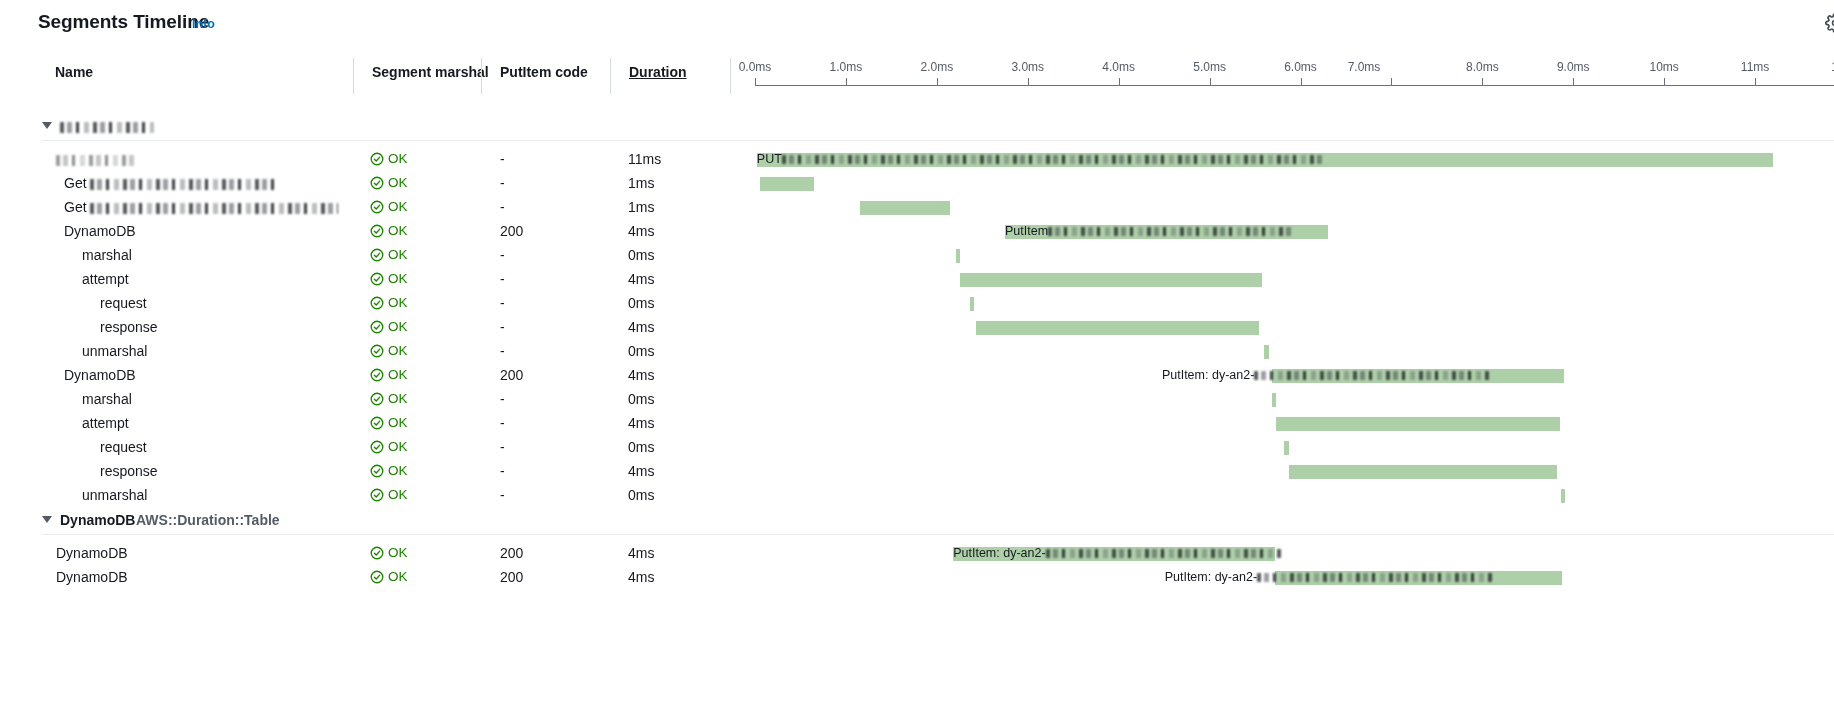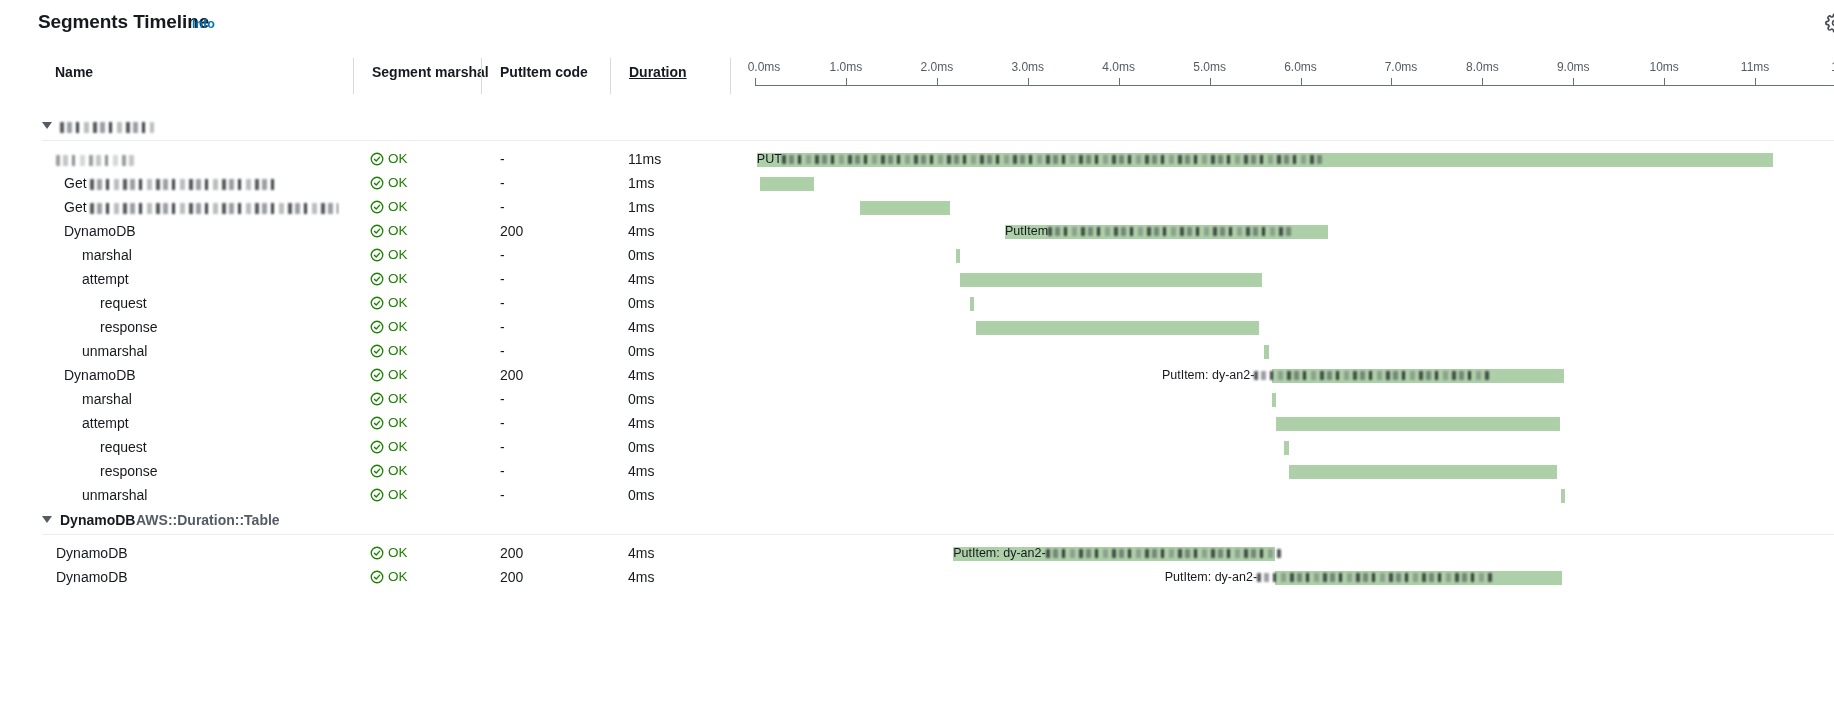--- a/index.html
+++ b/index.html
@@ -244,35 +244,35 @@
     <div class="col-head" style="left:348px;">Segment marshal</div>
     <div class="col-sep" style="left:457px;"></div>
     <div class="col-head" style="left:476px;">PutItem code</div>
     <div class="col-sep" style="left:586px;"></div>
     <div class="col-head" style="left:605px;text-decoration:underline;">Duration</div>
     <div class="col-sep" style="left:706px;"></div>
   </div>
 
   <div class="axis" id="axis">
     <div class="axis-line"></div>
-  <div class="tick-label" style="left: 9px;">0.0ms</div>
+  <div class="tick-label" style="left: 0px;">0.0ms</div>
       <div class="tick-mark" style="left: 0px;"></div>
       <div class="tick-label" style="left: 90.9167px;">1.0ms</div>
       <div class="tick-mark" style="left: 90.9167px;"></div>
       <div class="tick-label" style="left: 181.833px;">2.0ms</div>
       <div class="tick-mark" style="left: 181.833px;"></div>
       <div class="tick-label" style="left: 272.75px;">3.0ms</div>
       <div class="tick-mark" style="left: 272.75px;"></div>
       <div class="tick-label" style="left: 363.667px;">4.0ms</div>
       <div class="tick-mark" style="left: 363.667px;"></div>
       <div class="tick-label" style="left: 454.583px;">5.0ms</div>
       <div class="tick-mark" style="left: 454.583px;"></div>
       <div class="tick-label" style="left: 545.5px;">6.0ms</div>
       <div class="tick-mark" style="left: 545.5px;"></div>
-      <div class="tick-label" style="left: 646px;">7.0ms</div>
+      <div class="tick-label" style="left: 609px;">7.0ms</div>
       <div class="tick-mark" style="left: 636.417px;"></div>
       <div class="tick-label" style="left: 727.333px;">8.0ms</div>
       <div class="tick-mark" style="left: 727.333px;"></div>
       <div class="tick-label" style="left: 818.25px;">9.0ms</div>
       <div class="tick-mark" style="left: 818.25px;"></div>
       <div class="tick-label" style="left: 909.167px;">10ms</div>
       <div class="tick-mark" style="left: 909.167px;"></div>
       <div class="tick-label" style="left: 1000.08px;">11ms</div>
       <div class="tick-mark" style="left: 1000.08px;"></div>
       <div class="tick-label" style="left: 1091px;">12ms</div>

